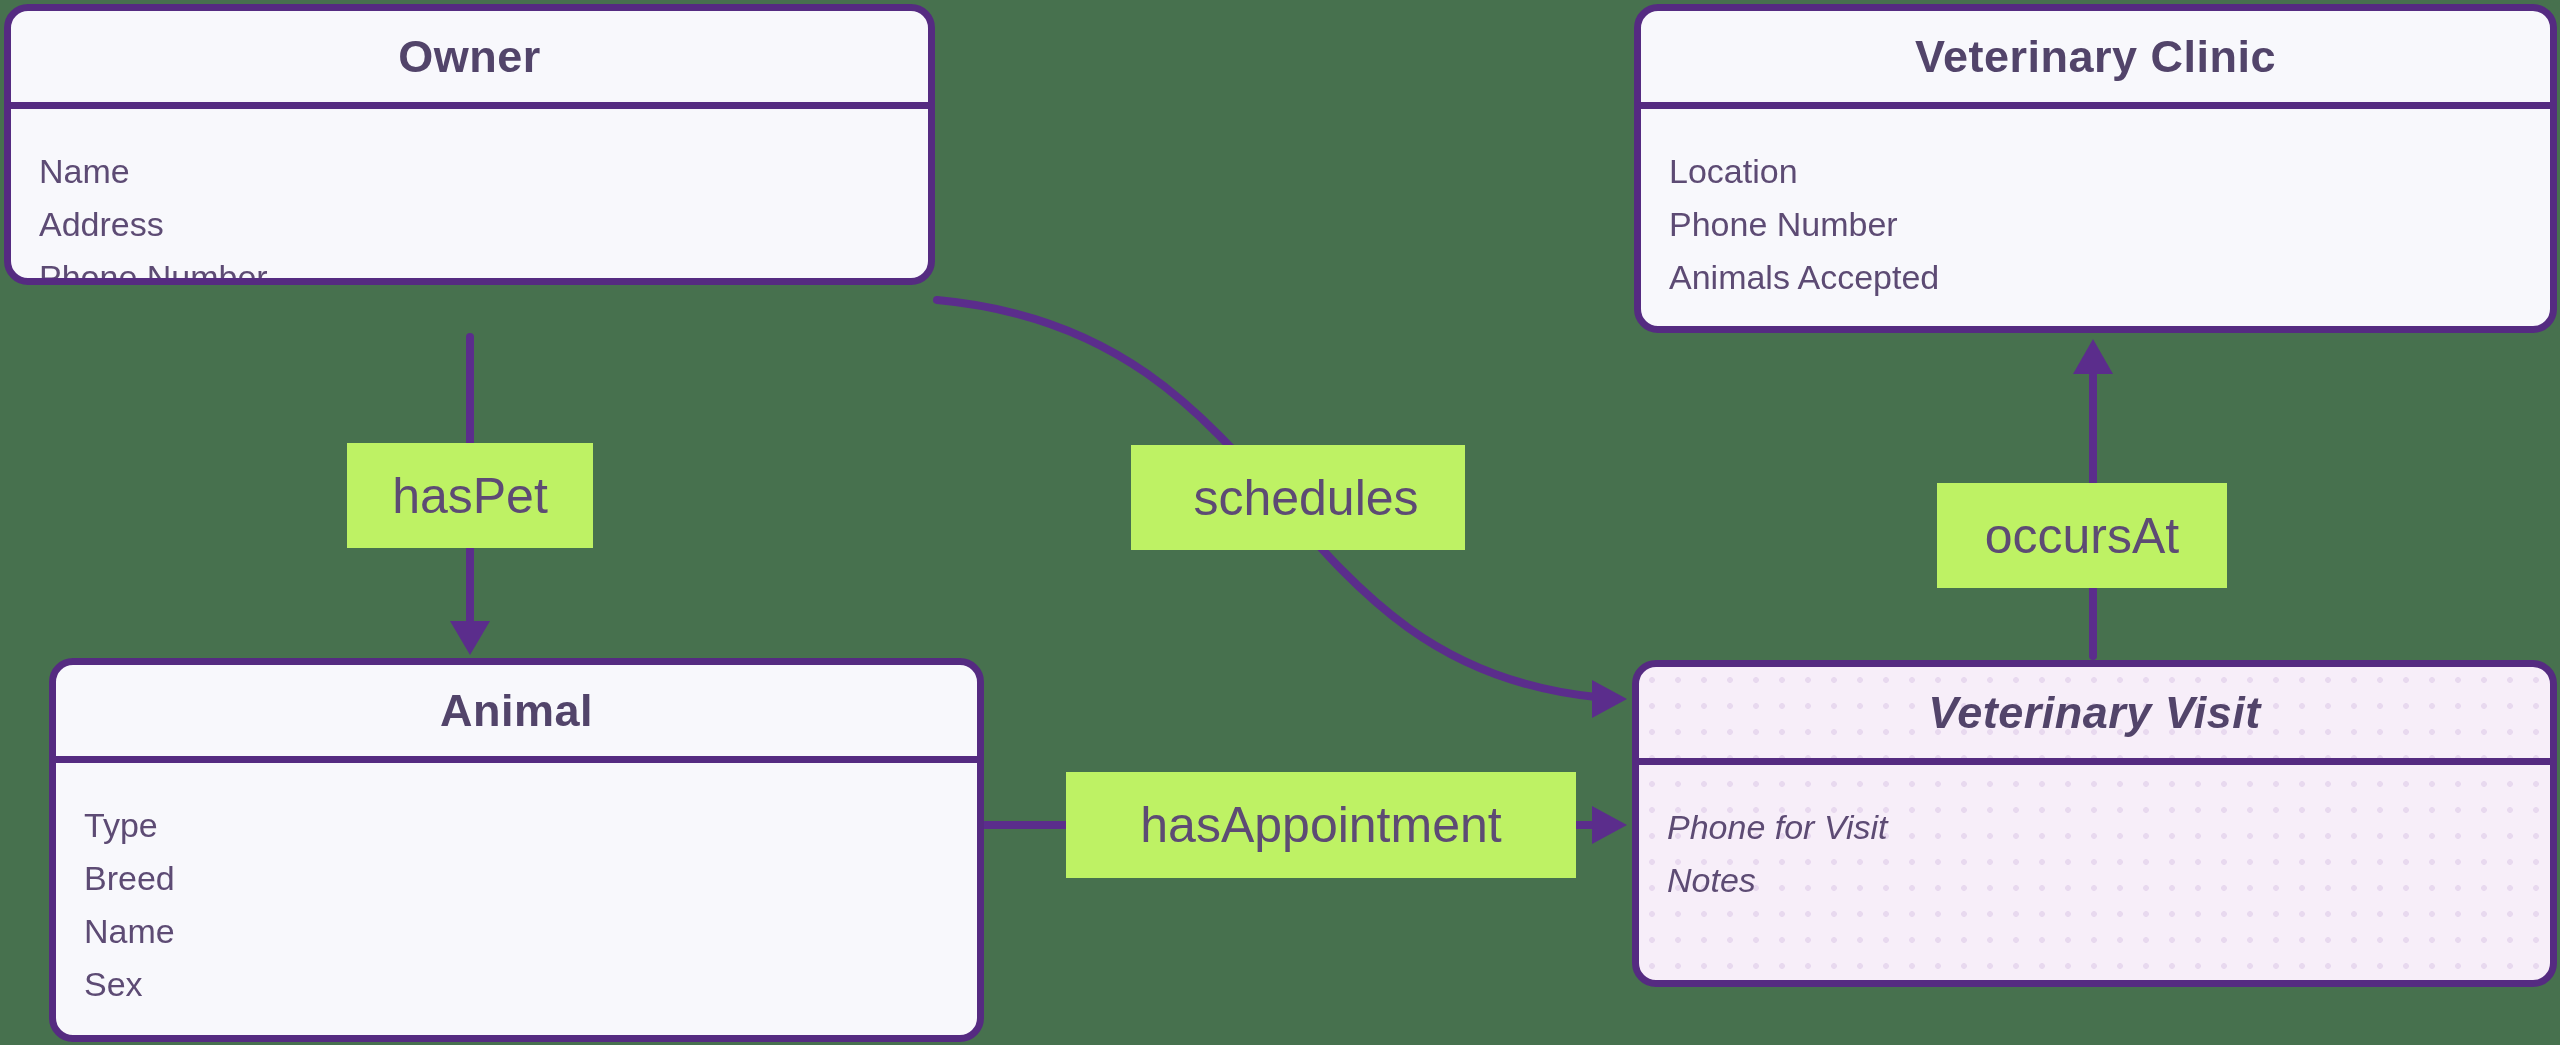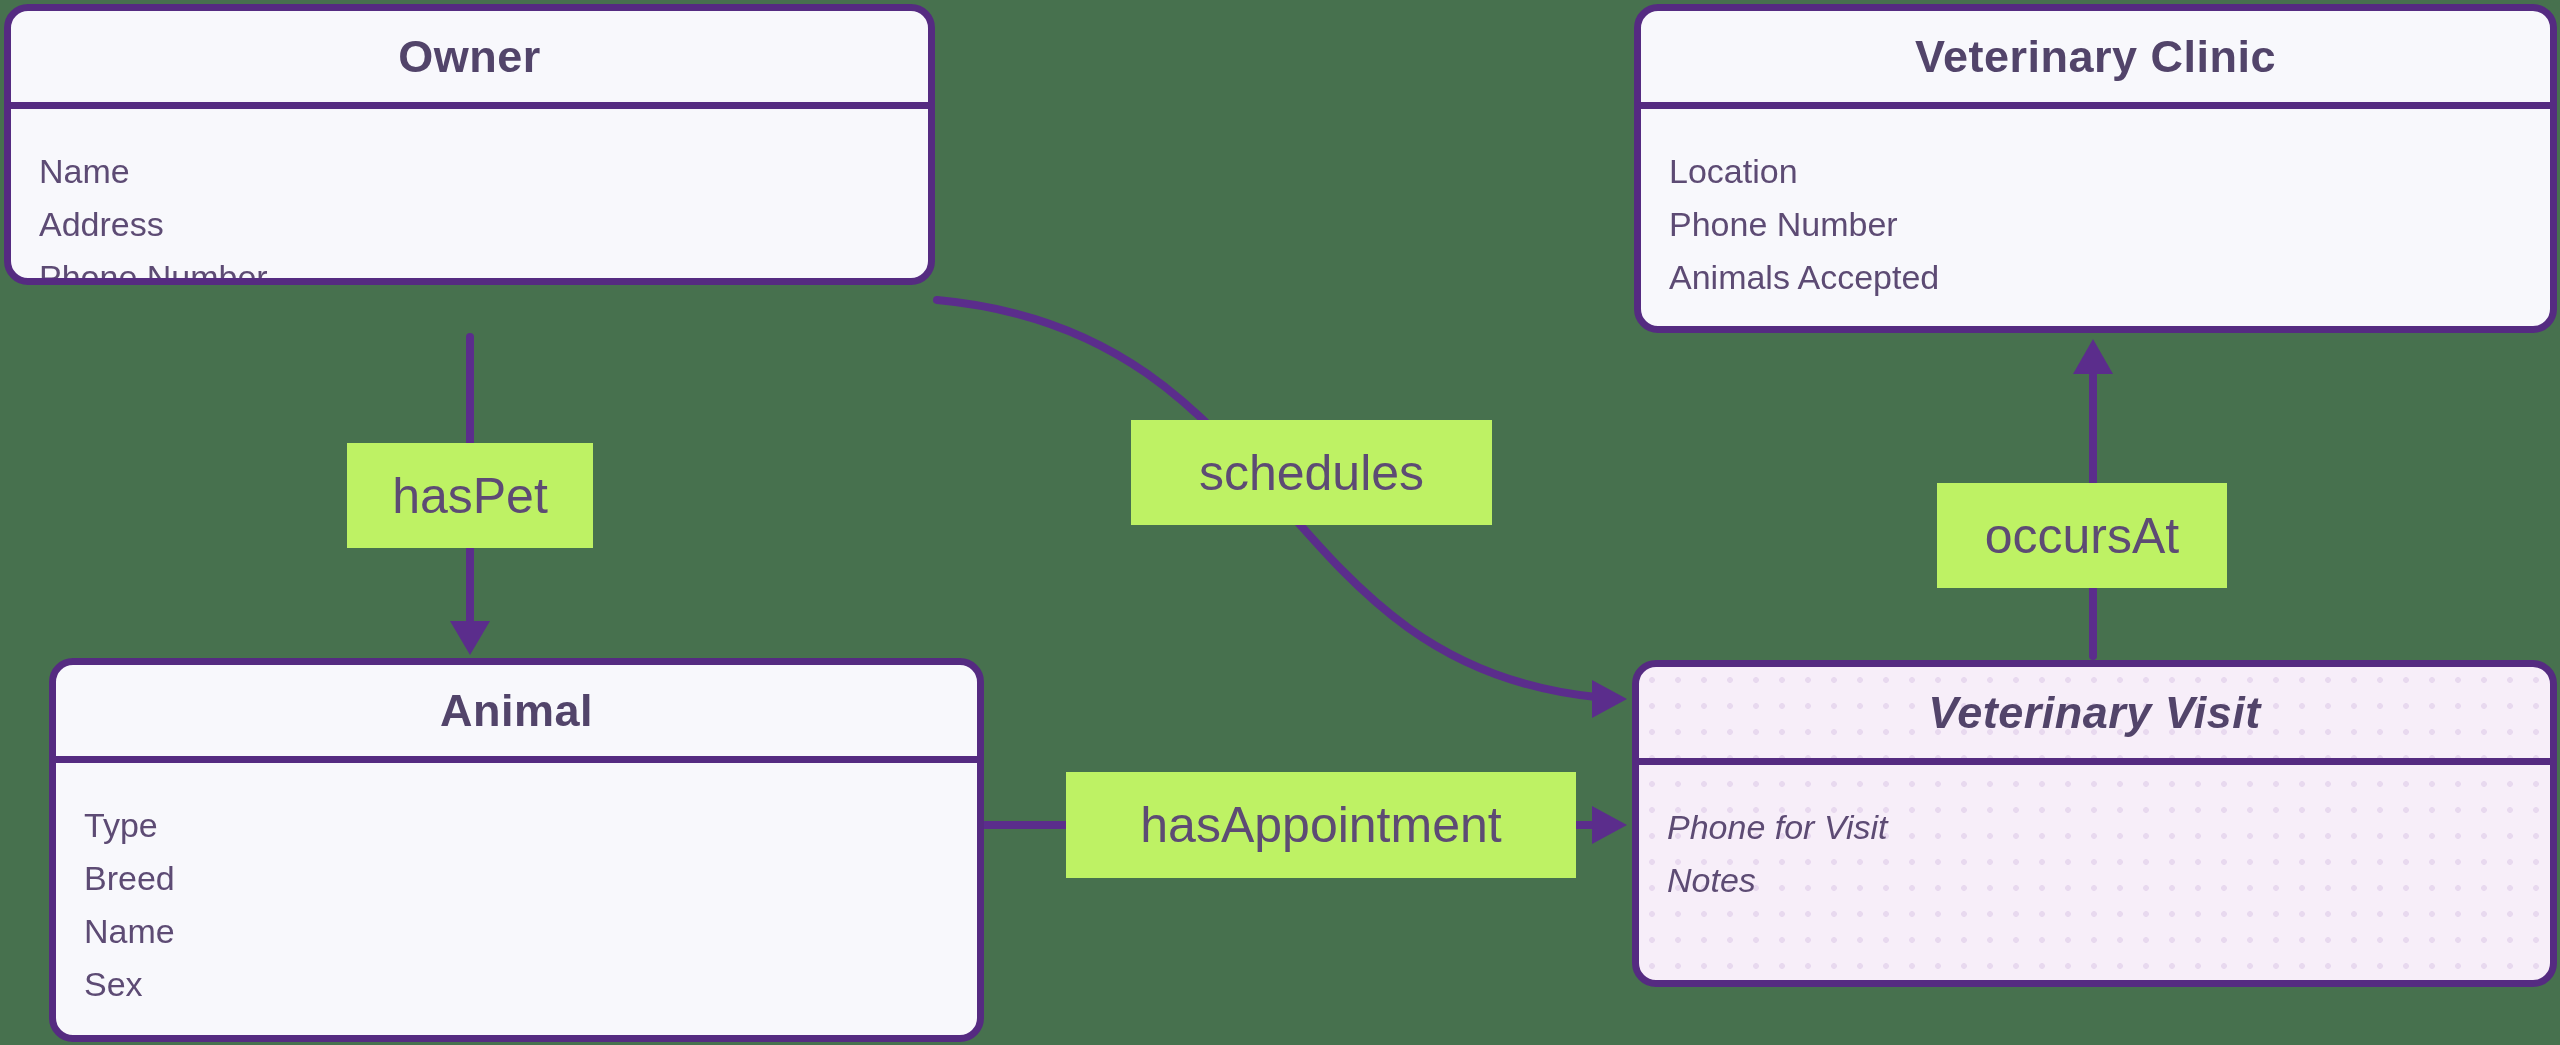--- a/index.html
+++ b/index.html
@@ -58,21 +58,21 @@
   .edge-label {
     position: absolute;
     background: #bef264;
     display: flex;
     align-items: center;
     justify-content: center;
     font-size: 50px;
     color: #5d4b74;
   }
   .label-haspet         { left: 347px;  top: 443px; width: 246px; height: 105px; }
-  .label-schedules      { left: 1131px; top: 420px; width: 361px; height: 105px; }
+  .label-schedules      { left: 1131px; top: 445px; width: 318px; height: 105px; padding-left: 16px; }
   .label-hasappointment { left: 1032px; top: 772px; width: 510px; height: 106px; margin-left: 34px; }
   .label-occursat       { left: 1937px; top: 443px; width: 290px; height: 105px; margin-top: 40px; }
   .edge-stroke {
     fill: none;
     stroke: #5b2d8c;
     stroke-width: 8;
     stroke-linecap: round;
   }
   .edge-head { fill: #5b2d8c; stroke: none; }
 </style>

